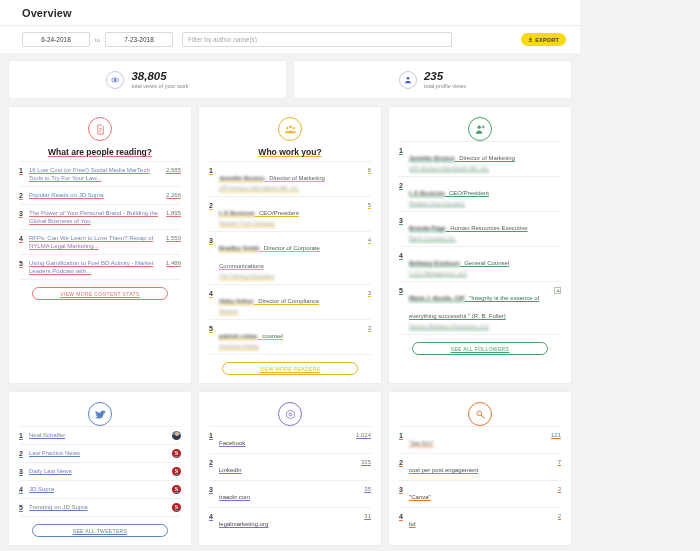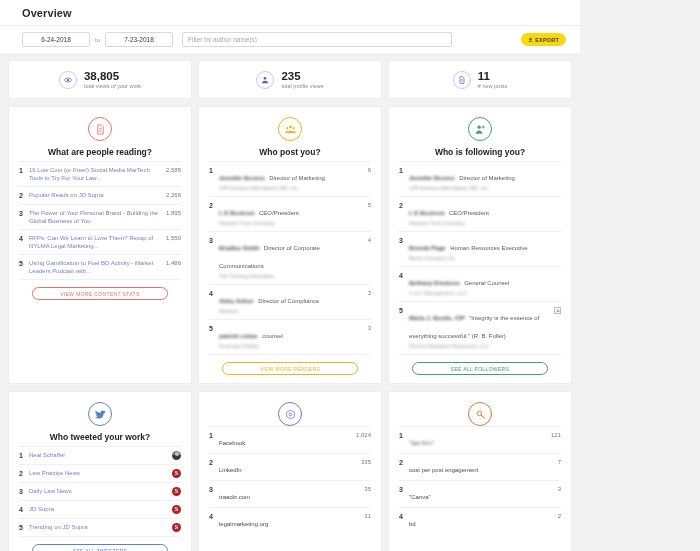--- a/index.html
+++ b/index.html
@@ -59,29 +59,30 @@
     border-radius: 2px; height: 39px;
     display: flex; align-items: center; justify-content: center; gap: 7px;
   }
   .stat-ico {
     width: 18px; height: 18px; border-radius: 50%;
     border: 1px solid #c3cbe8;
     display: flex; align-items: center; justify-content: center;
     color: #4a5fc1;
   }
   .stat-ico svg { width: 8px; height: 8px; }
-  .stat-val { font-size: 11.5px; font-weight: bold; color: #222; line-height: 12px; }
+  .stat-val { font-size: 11.5px; font-weight: bold; color: #222; line-height: 12px; font-style: italic; }
   .stat-lbl { font-size: 5.5px; color: #8a8a8a; margin-top: 1px; }
 
   
   .grid { display: flex; gap: 6px; padding: 7px 8px 0 8px; }
   .panel {
     flex: 1; background: #fff; border: 1px solid #ededed;
     border-radius: 2px; padding: 9px 10px 8px 10px;
     position: relative;
+    text-decoration: underline;
   }
   .panel-ico {
     width: 24px; height: 24px; border-radius: 50%;
     border: 1px solid currentColor;
     margin: 1px auto 0 auto;
     display: flex; align-items: center; justify-content: center;
   }
   .panel-ico svg { width: 11px; height: 11px; }
   .panel-title {
     text-align: center; font-size: 8.5px; font-weight: bold;
@@ -218,32 +219,20 @@
           <circle cx="12" cy="7" r="4"></circle>
             <path d="M3 22c0-5 4-8 9-8s9 3 9 8z"></path>
         </svg>
       </div>
       <div>
         <div class="stat-val">235</div>
         <div class="stat-lbl">total profile views</div>
       </div>
     </div>
 
-    <div class="stat-card">
-      <div class="stat-ico">
-        <svg viewBox="0 0 24 24" fill="none" stroke="currentColor" stroke-width="2">
-          <path d="M6 2h8l4 4v16H6z"></path>
-            <path d="M9 11h6M9 15h6" stroke-width="1.6"></path>
-        </svg>
-      </div>
-      <div>
-        <div class="stat-val">11</div>
-        <div class="stat-lbl"># new posts</div>
-      </div>
-    </div>
   </div>
 
   <div class="grid">
 
     <div class="panel c-red">
       <div class="panel-ico">
         <svg viewBox="0 0 24 24" fill="none" stroke="currentColor" stroke-width="1.8">
           <path d="M6 2h8l4 4v16H6z"></path>
             <path d="M9 10h6M9 13.5h6M9 17h4" stroke-width="1.4"></path>
         </svg>
@@ -293,21 +282,21 @@
       <div class="panel-ico">
         <svg viewBox="0 0 24 24" fill="currentColor">
           <circle cx="12" cy="6" r="3"></circle>
             <circle cx="5" cy="9" r="2.5"></circle>
             <circle cx="19" cy="9" r="2.5"></circle>
           <path d="M6 20c0-3.3 2.7-6 6-6s6 2.7 6 6z"></path>
             <path d="M0.5 20c0-2.5 2-4.5 4.5-4.5 .9 0 1.7.2 2.4.6C6 17 5.3 18.4 5.3 20z"></path>
           <path d="M23.5 20c0-2.5-2-4.5-4.5-4.5-.9 0-1.7.2-2.4.6 1.4 .9 2.1 2.3 2.1 3.9z"></path>
         </svg>
       </div>
-      <div class="panel-title">Who post you?</div>
+      <div class="panel-title">Who work you?</div>
       <div class="rows">
         <div class="row">
           <div class="rank">1</div>
           <div class="row-main">
             <span class="blur" style="font-size:6px">Jennifer Boston</span>
             <span class="role">Director of Marketing</span>
             <span class="blur-sub">LPP Advisors Mid-Atlantic MD, Inc.</span>
           </div>
           <div class="row-val">6</div>
         </div>
@@ -353,21 +342,20 @@
 
     <div class="panel c-green">
       <div class="panel-ico">
         <svg viewBox="0 0 24 24" fill="currentColor">
           <circle cx="9" cy="7" r="3.6"></circle>
             <path d="M2 21c0-4 3.2-7 7-7s7 3 7 7z"></path>
           <rect x="17" y="3" width="1.8" height="7" rx=".6"></rect>
             <rect x="14.4" y="5.6" width="7" height="1.8" rx=".6"></rect>
         </svg>
       </div>
-      <div class="panel-title">Who is following you?</div>
       <div class="rows">
         <div class="row">
           <div class="rank">1</div>
           <div class="row-main">
             <span class="blur" style="font-size:6px">Jennifer Boston</span>
             <span class="role">Director of Marketing</span>
             <span class="blur-sub">LPP Advisors Mid-Atlantic MD, Inc.</span>
           </div>
         </div>
         <div class="row">
@@ -409,21 +397,20 @@
   </div>
 
   <div class="grid">
 
     <div class="panel c-blue">
       <div class="panel-ico">
         <svg viewBox="0 0 24 24" fill="currentColor">
           <path d="M23 4.9c-.8.4-1.7.7-2.6.8a4.1 4.1 0 0 0 1.8-2.3c-.9.5-1.8.9-2.9 1.1a4.1 4.1 0 0 0-7 3.7A11.6 11.6 0 0 1 1.6 3.8a4.1 4.1 0 0 0 1.3 5.5c-.7 0-1.3-.2-1.9-.5a4.1 4.1 0 0 0 3.3 4c-.6.2-1.2.2-1.9.1a4.1 4.1 0 0 0 3.8 2.9A11.6 11.6 0 0 1 0 18.2 16.4 16.4 0 0 0 8.9 20.8c6.1 0 9.7-5.1 9.5-9.8A8.3 8.3 0 0 0 23 4.9z"></path>
         </svg>
       </div>
-      <div class="panel-title">Who tweeted your work?</div>
       <div class="rows">
         <div class="row">
           <div class="rank">1</div>
           <div class="row-main">
             <a class="row-link">Neal Schaffer</a>
           </div>
           <div class="avatar avatar-photo"></div>
         </div>
         <div class="row">
           <div class="rank">2</div>

